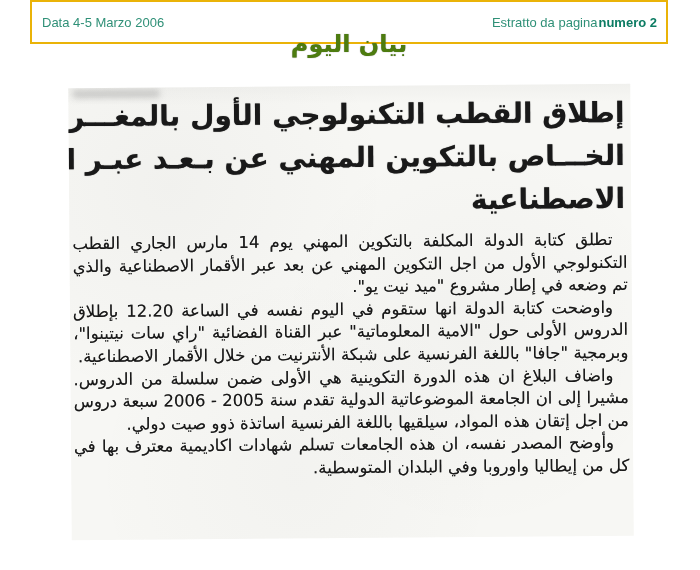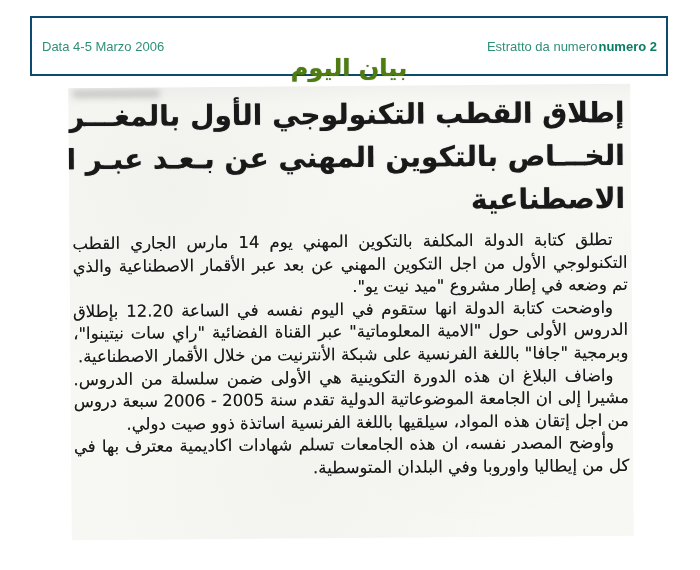--- a/index.html
+++ b/index.html
@@ -9,23 +9,23 @@
   .page {
     position:relative;
     width:700px; height:570px;
     background:#ffffff;
     overflow:hidden;
   }
 
   
   .masthead {
     position:absolute;
-    left:30px; top:16px;
-    width:638px; height:60px;
-    border:2px solid #0c4a6e;
+    left:30px; top:0;
+    width:638px; height:44px;
+    border:2px solid #eab308;
     background:#ffffff;
   }
   .m-date {
     position:absolute; left:10px; top:50%;
     transform:translateY(-50%);
     font-size:13px; color:#2f9077;
     white-space:nowrap;
   }
   .m-title {
     position:absolute; left:50%; top:50%;
@@ -93,21 +93,21 @@
 </style>
 </head>
 <body>
 
 <div class="page">
 
   <header class="masthead">
     <span class="m-date">Data 4-5 Marzo 2006</span>
     <span class="m-title">بيان اليوم</span>
     <span class="m-right">
-      <span class="m-extract">Estratto da numero</span><span class="m-number">numero 2</span>
+      <span class="m-extract">Estratto da pagina</span><span class="m-number">numero 2</span>
     </span>
   </header>
 
   <article class="scan">
     <div class="scan-smudge"></div>
 
     <h1 class="headline">
       <span class="hl">إطلاق القطب التكنولوجي الأول بالمغـــرب</span>
       <span class="hl">الخـــاص بالتكوين المهني عن بـعـد عبـر الأقـمــار</span>
       <span class="hl">الاصطناعية</span>

